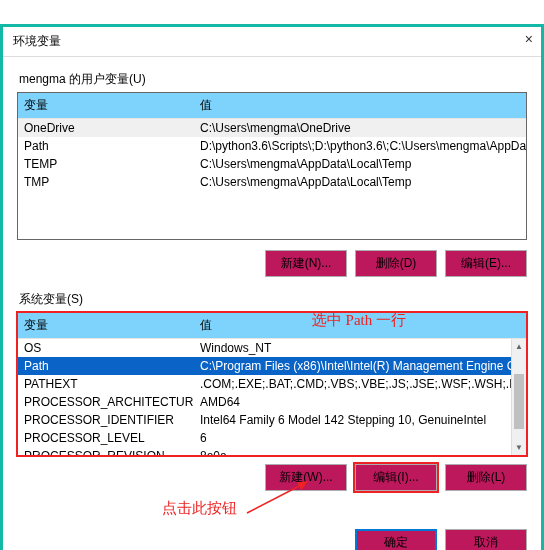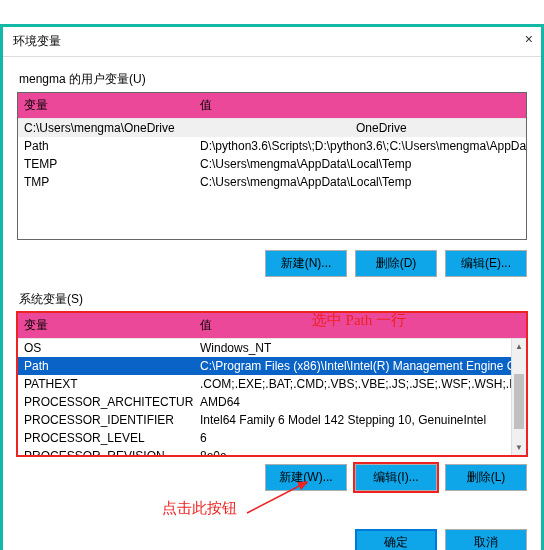--- a/index.html
+++ b/index.html
@@ -44,21 +44,21 @@
     height: 148px;
     position: relative;
     display: flex;
     flex-direction: column;
   }
   .listbox.sys {
     height: 144px;
   }
   .list-header {
     display: flex;
-    background: #ec4899;
+    background: #7dd3fc;
     border-bottom: 1px solid #e5e5e5;
     flex-shrink: 0;
   }
   .list-header .col {
     padding: 4px 6px;
     font-size: 12px;
   }
   .col-name { width: 176px; flex-shrink: 0; }
   .col-value { flex: 1; overflow: hidden; white-space: nowrap; }
   .list-body {
@@ -118,21 +118,21 @@
   .button-row {
     display: flex;
     justify-content: flex-end;
     gap: 8px;
     margin: 10px 0 14px 0;
   }
   .button-row.tight { margin-top: 8px; margin-bottom: 0; }
   .btn {
     min-width: 82px;
     padding: 4px 10px;
-    background: #0ea5e9;
+    background: #be185d;
     border: 1px solid #adadad;
     font-size: 12px;
     text-align: center;
     cursor: pointer;
   }
   .btn.primary {
     border: 2px solid #0078d7;
     padding: 3px 9px;
   }
   .btn.marked {
@@ -173,22 +173,22 @@
   <div class="content">
 
     <div class="group-label">mengma 的用户变量(U)</div>
     <div class="listbox">
       <div class="list-header">
         <div class="col col-name">变量</div>
         <div class="col col-value">值</div>
       </div>
       <div class="list-body">
         <div class="list-row sel">
+          <div class="col col-name">OneDrive</div>
           <div class="col col-value">C:\Users\mengma\OneDrive</div>
-          <div class="col col-name">OneDrive</div>
         </div>
         <div class="list-row">
           <div class="col col-name">Path</div>
           <div class="col col-value">D:\python3.6\Scripts\;D:\python3.6\;C:\Users\mengma\AppDat…</div>
         </div>
         <div class="list-row">
           <div class="col col-name">TEMP</div>
           <div class="col col-value">C:\Users\mengma\AppData\Local\Temp</div>
         </div>
         <div class="list-row">

